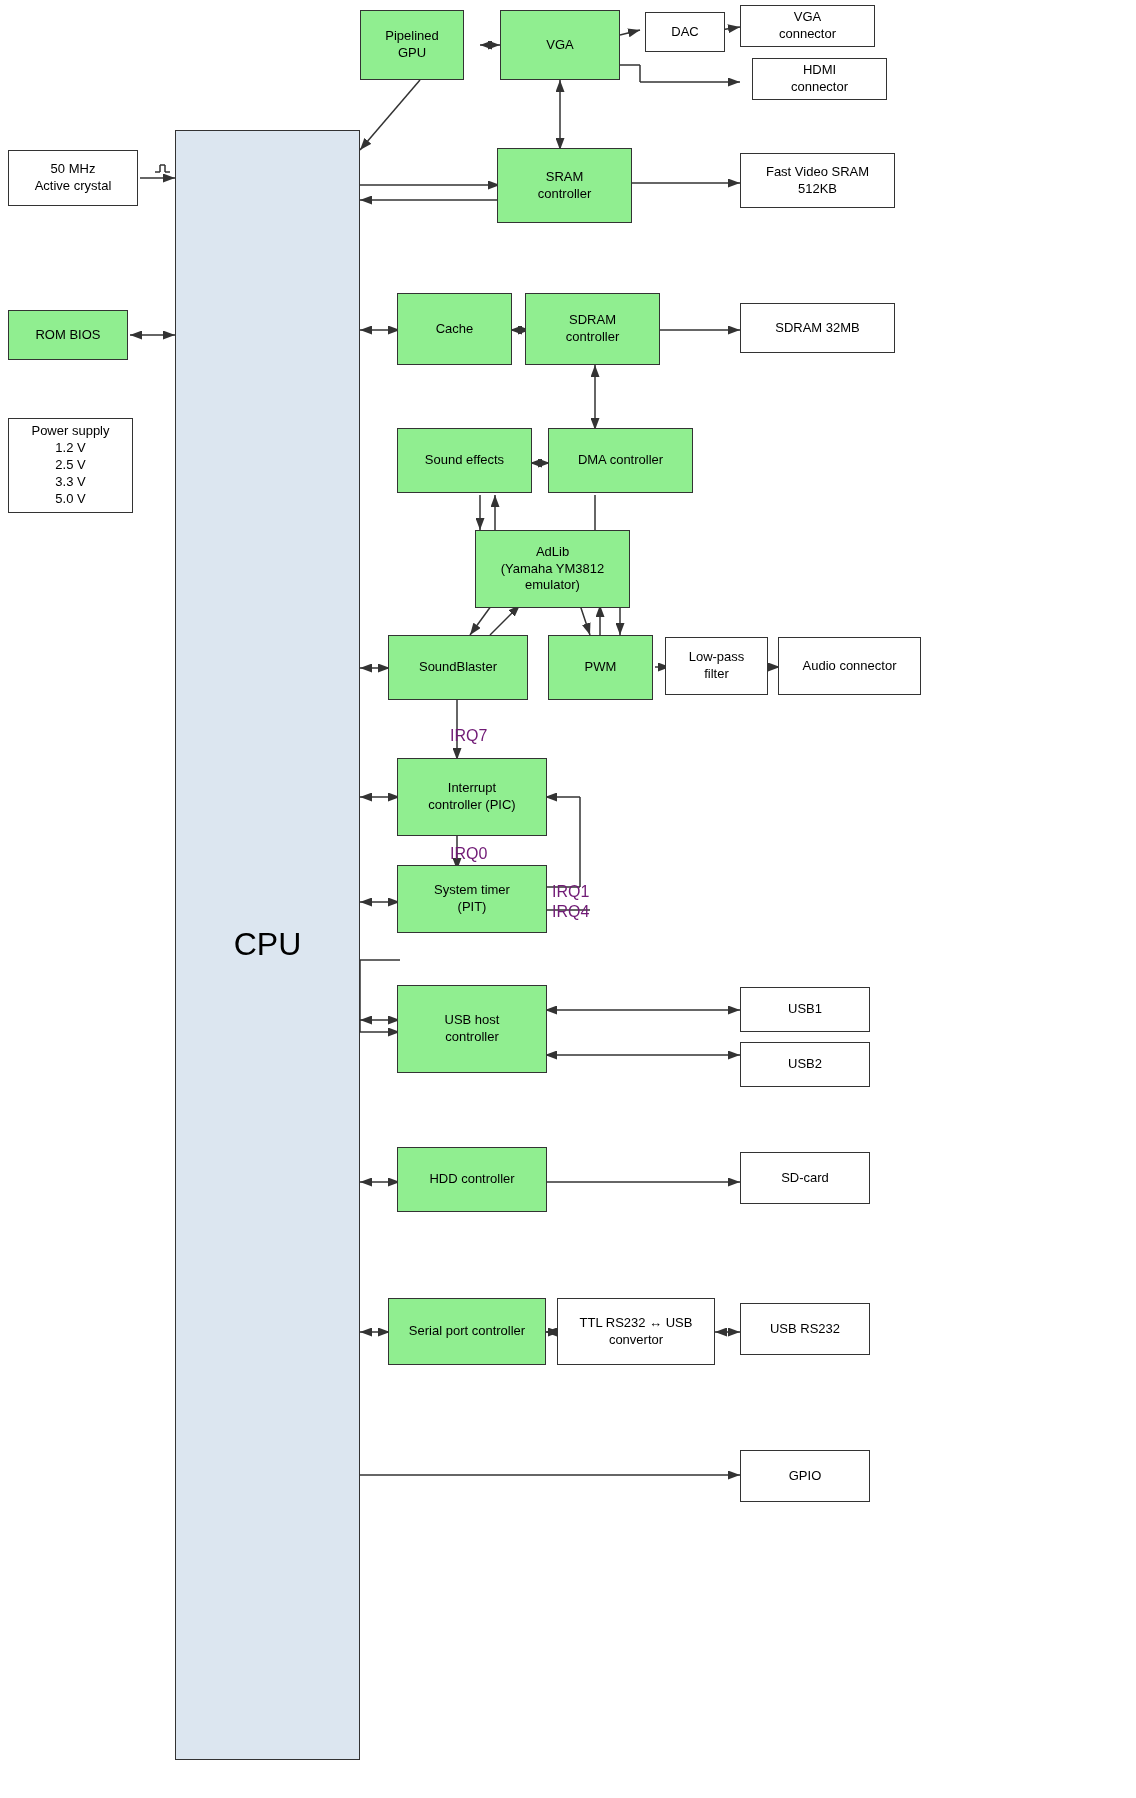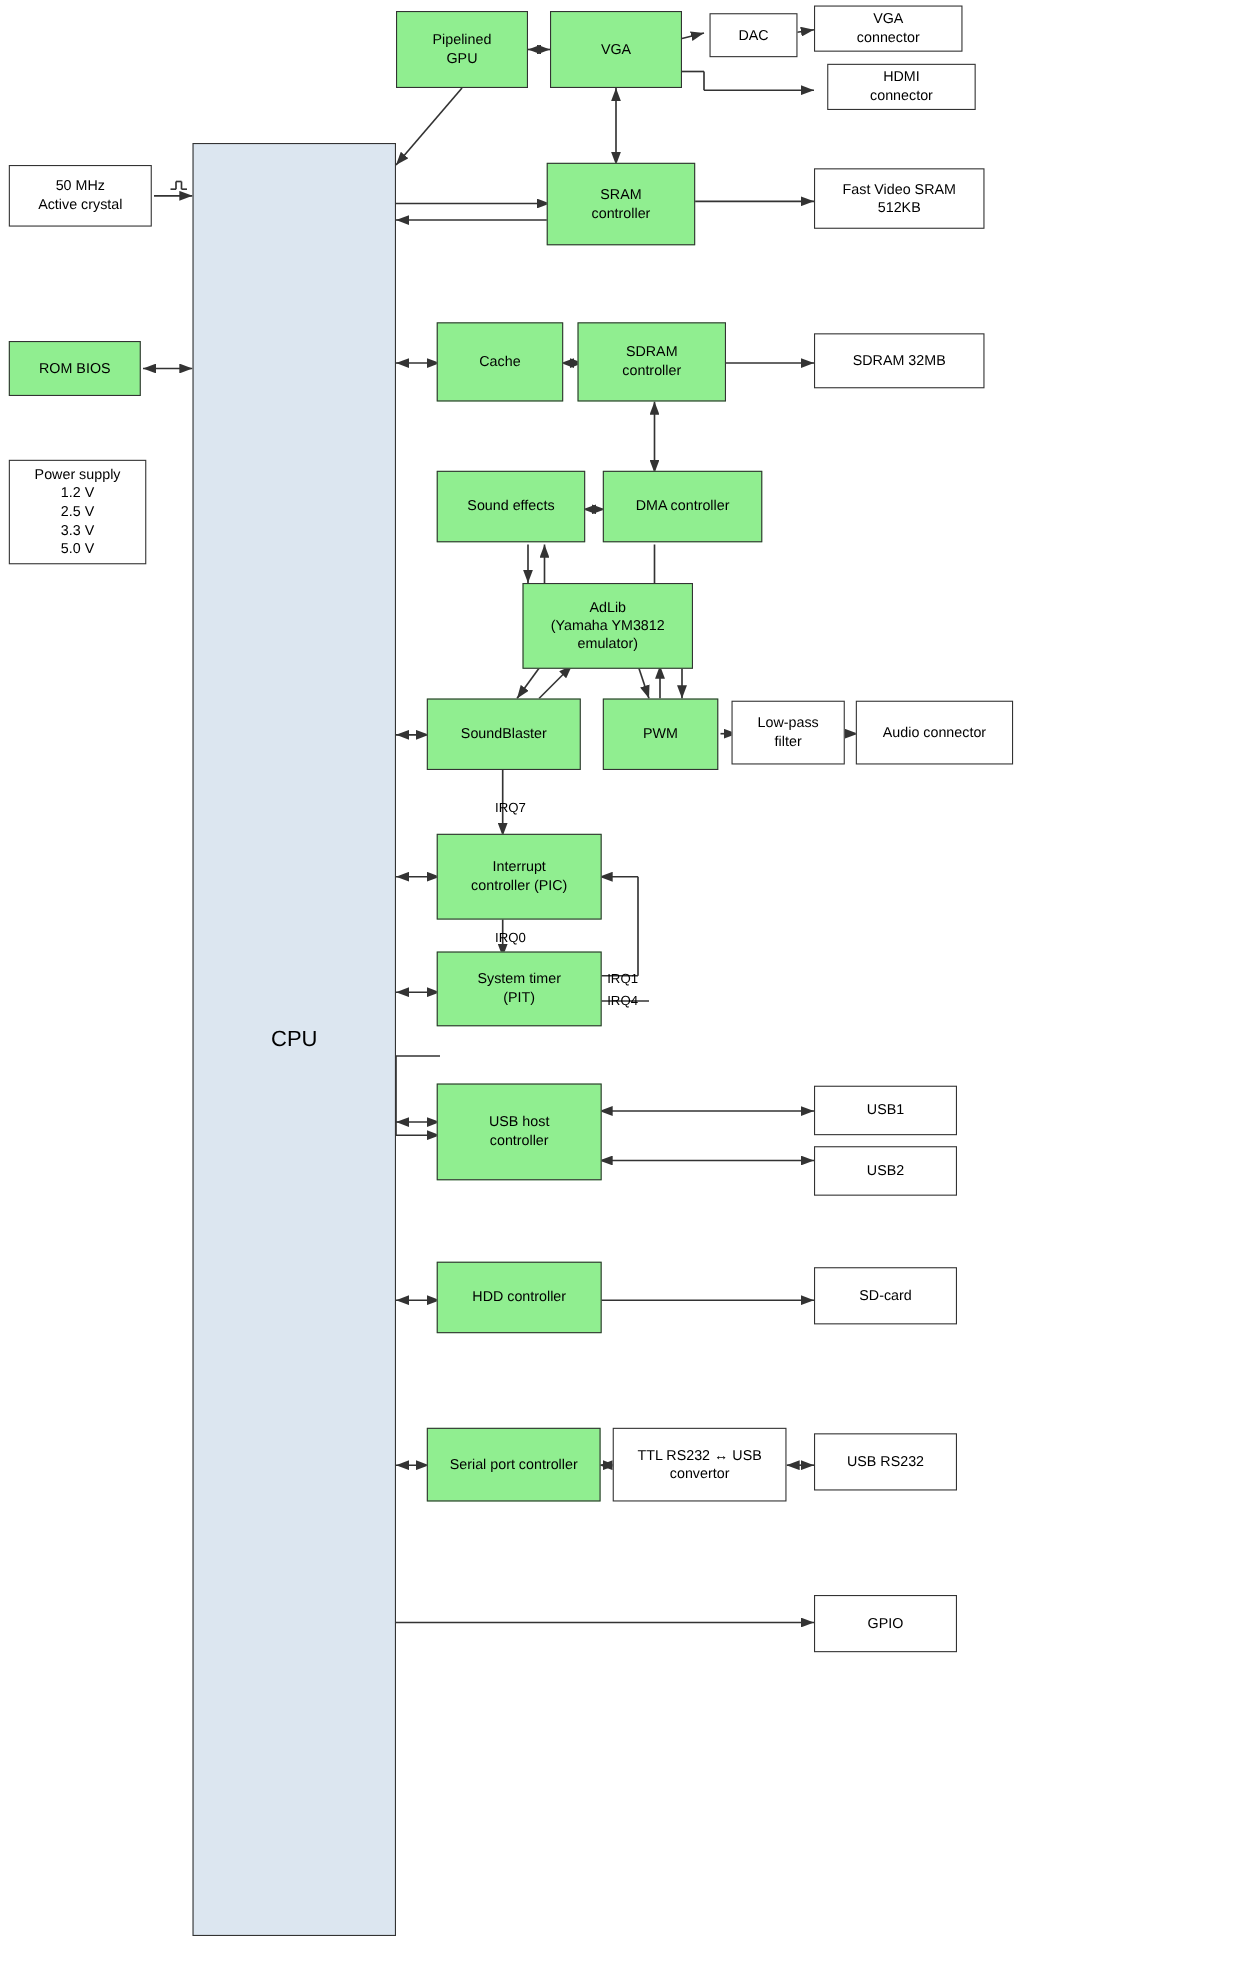--- a/index.html
+++ b/index.html
@@ -51,22 +51,22 @@
       position: absolute;
       top: 0;
       left: 0;
       width: 1136px;
       height: 1798px;
       pointer-events: none;
     }
 
     .label-text {
       position: absolute;
-      font-size: 12px;
-      color: #000000;
+      font-size: 16px;
+      color: #701a75;
       text-align: center;
     }
   </style>
 </head>
 <body>
 
 <div class="diagram-container">
 
   <svg class="arrows-svg">
     <defs>
@@ -170,25 +170,25 @@
     <line x1="360" y1="1332" x2="390" y2="1332" stroke="#333" stroke-width="1.5" marker-end="url(#arrowhead)" marker-start="url(#arrowhead-rev)"></line>
 
     <line x1="545" y1="1332" x2="560" y2="1332" stroke="#333" stroke-width="1.5" marker-end="url(#arrowhead)" marker-start="url(#arrowhead-rev)"></line>
 
     <line x1="715" y1="1332" x2="740" y2="1332" stroke="#333" stroke-width="1.5" marker-end="url(#arrowhead)" marker-start="url(#arrowhead-rev)"></line>
 
     <line x1="360" y1="1475" x2="740" y2="1475" stroke="#333" stroke-width="1.5" marker-end="url(#arrowhead)"></line>
 
   </svg>
 
-  <div class="box box-cpu" style="left:175px; top:130px; width:185px; height:1630px; font-size:20px; font-weight:normal;">
+  <div class="box box-cpu" style="left:175px; top:130px; width:185px; height:1630px; font-size:32px; font-weight:normal;">
     <span>CPU</span>
   </div>
 
-  <div class="box box-green" style="left:360px; top:10px; width:120px; height:70px;">
+  <div class="box box-green" style="left:360px; top:10px; width:104px; height:70px;">
     <span>Pipelined<br>GPU</span>
   </div>
 
   <div class="box box-green" style="left:500px; top:10px; width:120px; height:70px;">
     <span>VGA</span>
   </div>
 
   <div class="box box-white" style="left:645px; top:12px; width:80px; height:40px;">
     <span>DAC</span>
   </div>

